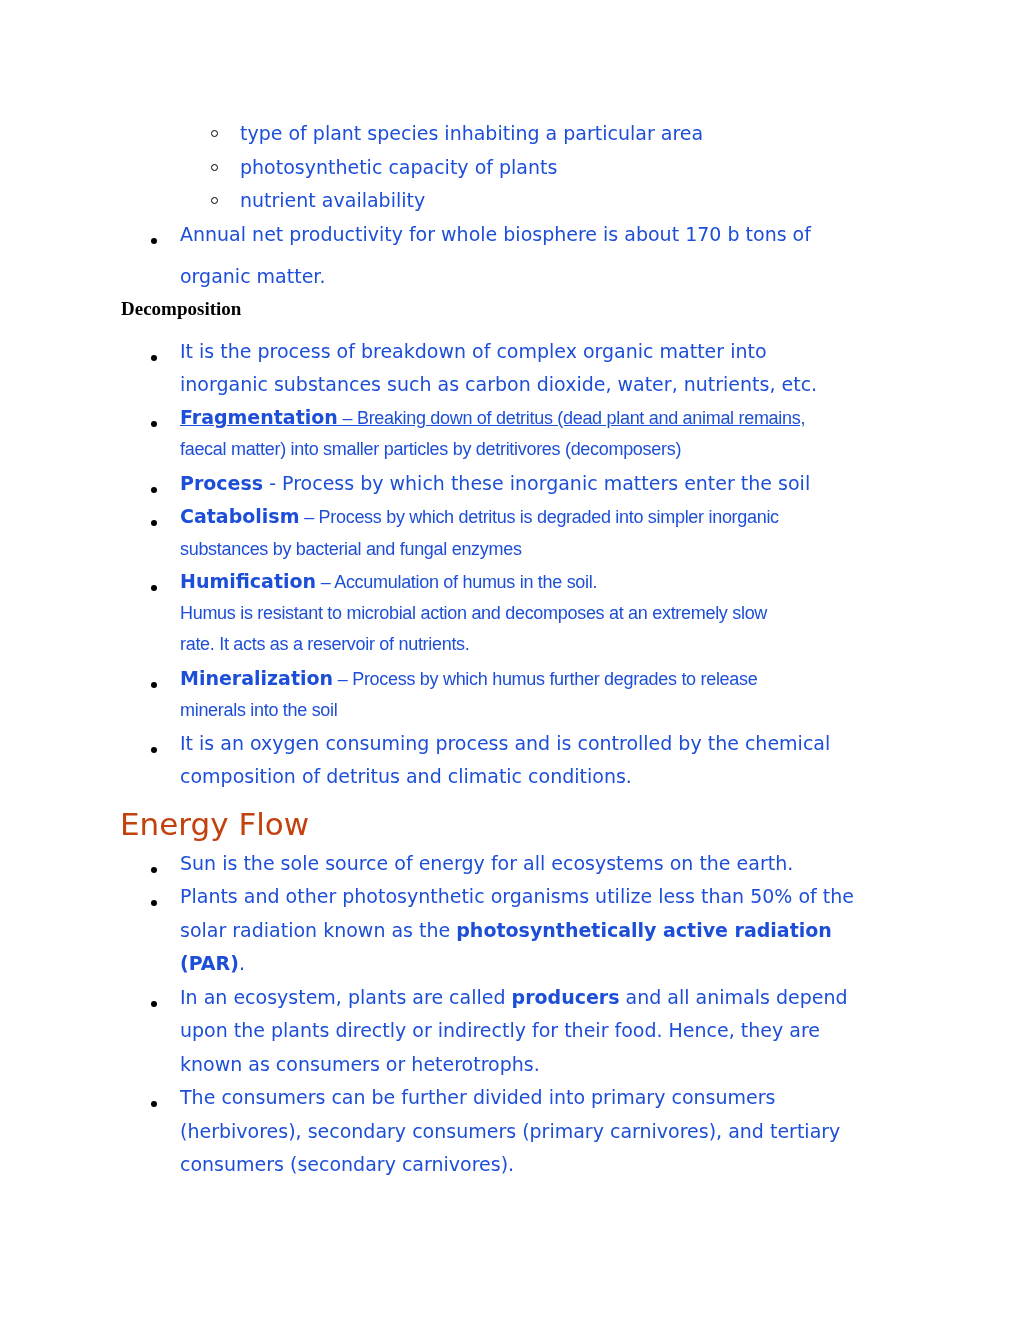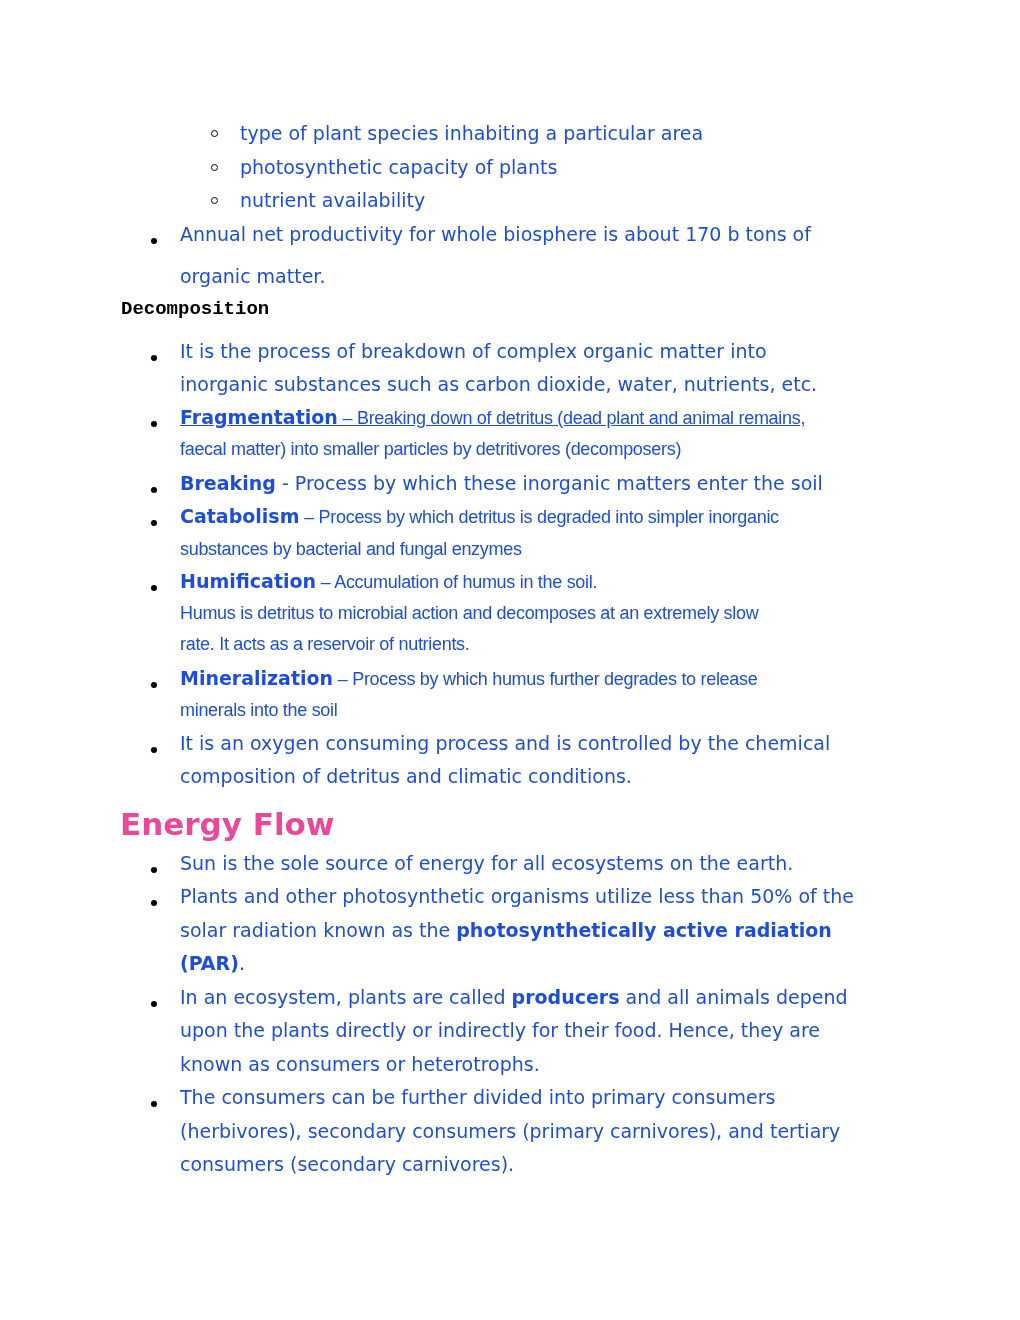--- a/index.html
+++ b/index.html
@@ -25,33 +25,33 @@
       background: #000;
     }
     .sub-bullet {
       position: absolute;
       width: 7px; height: 7px; border-radius: 50%;
       border: 1px solid #000;
       box-sizing: border-box;
     }
     .subhead {
       position: absolute;
-      font-family: Liberation Mono, monospace;
+      font-family: Liberation Serif, serif;
       font-weight: bold;
       font-size: 19px;
       line-height: 24px;
       white-space: nowrap;
     }
     .heading {
       position: absolute;
       font-family: "DejaVu Sans", sans-serif;
-      font-weight: bold;
+      font-weight: normal;
       font-size: 31px;
       line-height: 38px;
-      color: #ec4899;
+      color: #c2410c;
       white-space: nowrap;
       text-align: right;
     }
   </style>
 </head>
 <body>
 
 <div class="page">
 
   <span class="sub-bullet" style="left:211px;top:130px;"></span>
@@ -69,29 +69,29 @@
 
   <span class="bullet" style="left:151px;top:355px;"></span>
   <div class="line" style="left:180px;top:339px;">It is the process of breakdown of complex organic matter into</div>
   <div class="line" style="left:180px;top:372px;">inorganic substances such as carbon dioxide, water, nutrients, etc.</div>
 
   <span class="bullet" style="left:151px;top:421px;"></span>
   <div class="line narrow" style="left:180px;top:405px;text-decoration:underline;"><span class="b">Fragmentation</span><span> – Breaking down of detritus (dead plant and animal remains,</span></div>
   <div class="line narrow" style="left:180px;top:437px;">faecal matter) into smaller particles by detritivores (decomposers)</div>
 
   <span class="bullet" style="left:151px;top:487px;"></span>
-  <div class="line" style="left:180px;top:471px;"><span class="b">Breaking</span><span> - Process by which these inorganic matters enter the soil</span></div>
+  <div class="line" style="left:180px;top:471px;"><span class="b">Process</span><span> - Process by which these inorganic matters enter the soil</span></div>
 
   <span class="bullet" style="left:151px;top:520px;"></span>
   <div class="line narrow" style="left:180px;top:504px;"><span class="b">Catabolism</span><span> – Process by which detritus is degraded into simpler inorganic</span></div>
   <div class="line narrow" style="left:180px;top:537px;">substances by bacterial and fungal enzymes</div>
 
   <span class="bullet" style="left:151px;top:585px;"></span>
   <div class="line narrow" style="left:180px;top:569px;"><span class="b">Humification</span><span> – Accumulation of humus in the soil.</span></div>
-  <div class="line narrow" style="left:180px;top:601px;">Humus is detritus to microbial action and decomposes at an extremely slow</div>
+  <div class="line narrow" style="left:180px;top:601px;">Humus is resistant to microbial action and decomposes at an extremely slow</div>
   <div class="line narrow" style="left:180px;top:632px;">rate. It acts as a reservoir of nutrients.</div>
 
   <span class="bullet" style="left:151px;top:682px;"></span>
   <div class="line narrow" style="left:180px;top:666px;"><span class="b">Mineralization</span><span> – Process by which humus further degrades to release</span></div>
   <div class="line narrow" style="left:180px;top:698px;">minerals into the soil</div>
 
   <span class="bullet" style="left:151px;top:747px;"></span>
   <div class="line" style="left:180px;top:731px;">It is an oxygen consuming process and is controlled by the chemical</div>
   <div class="line" style="left:180px;top:764px;">composition of detritus and climatic conditions.</div>
 

